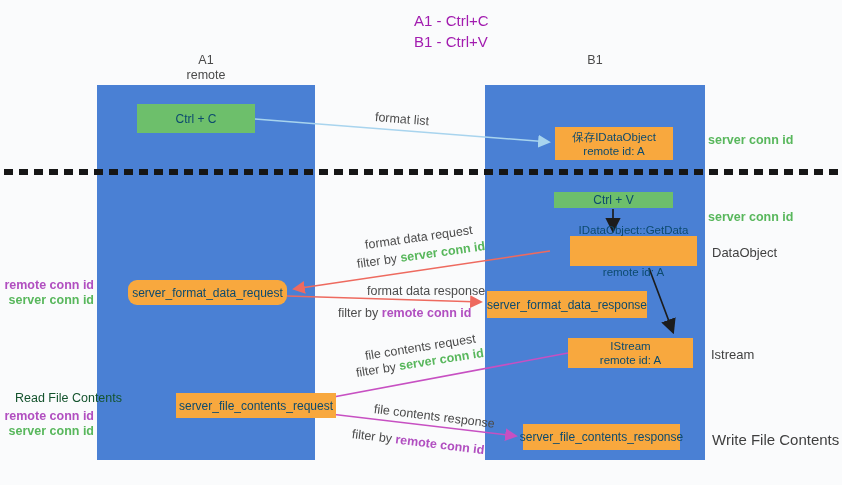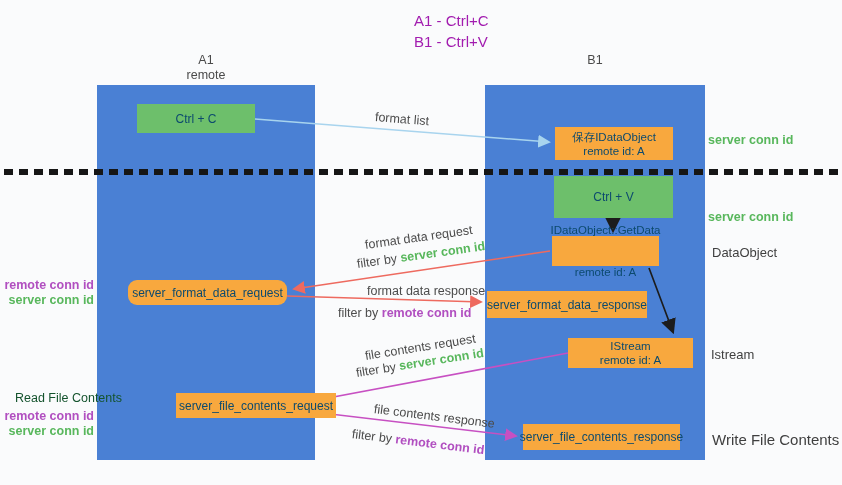--- a/index.html
+++ b/index.html
@@ -94,25 +94,25 @@
 
   <div class="abs box green" style="left:137px;top:104px;width:118px;height:29px;">
     <span>Ctrl + C</span>
   </div>
 
   <div class="abs box orange box2" style="left:555px;top:127px;width:118px;height:33px;">
     <span>保存IDataObject</span>
     <span>remote id: A</span>
   </div>
 
-  <div class="abs box green" style="left:554px;top:176px;width:119px;height:42px;">
+  <div class="abs box green" style="left:554px;top:192px;width:119px;height:16px;">
     <span>Ctrl + V</span>
   </div>
 
-  <div class="abs box orange box2" style="left:552px;top:236px;width:107px;height:30px;gap:28px;">
+  <div class="abs box orange box2" style="left:570px;top:236px;width:127px;height:30px;gap:28px;">
     <span>IDataObject::GetData</span>
     <span>remote id: A</span>
   </div>
 
   <div class="abs box orange" style="left:128px;top:280px;width:159px;height:25px;border-radius:9px;">
     <span>server_format_data_request</span>
   </div>
 
   <div class="abs box orange" style="left:487px;top:291px;width:160px;height:27px;">
     <span>server_format_data_response</span>

